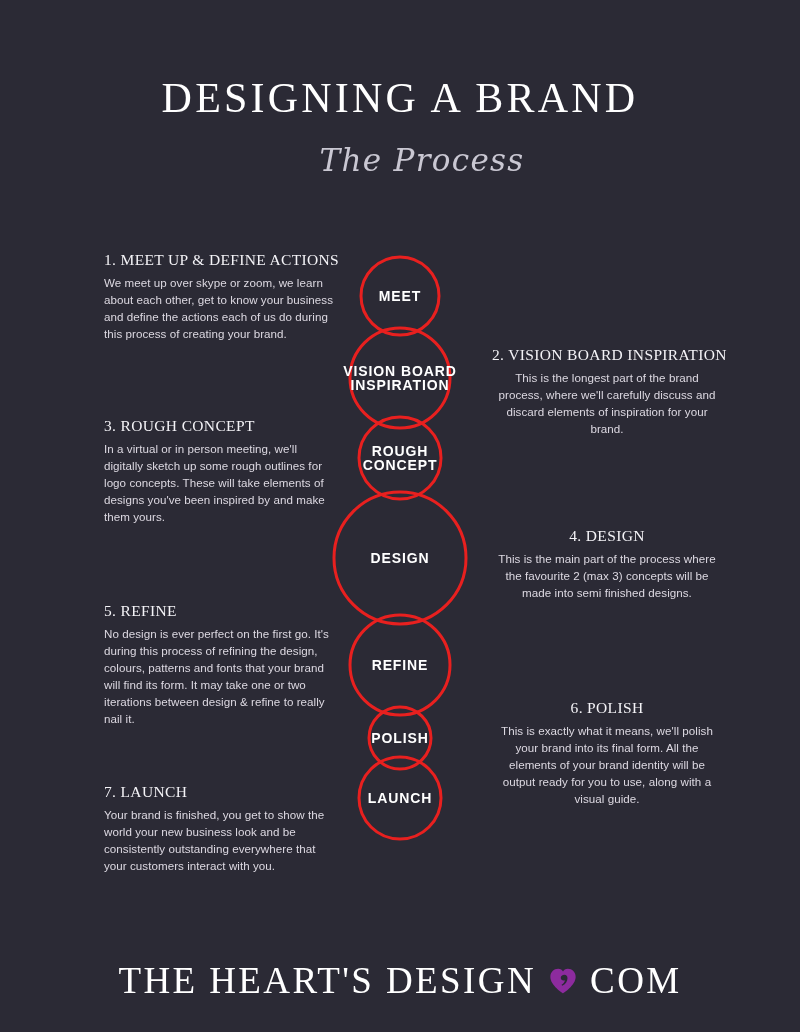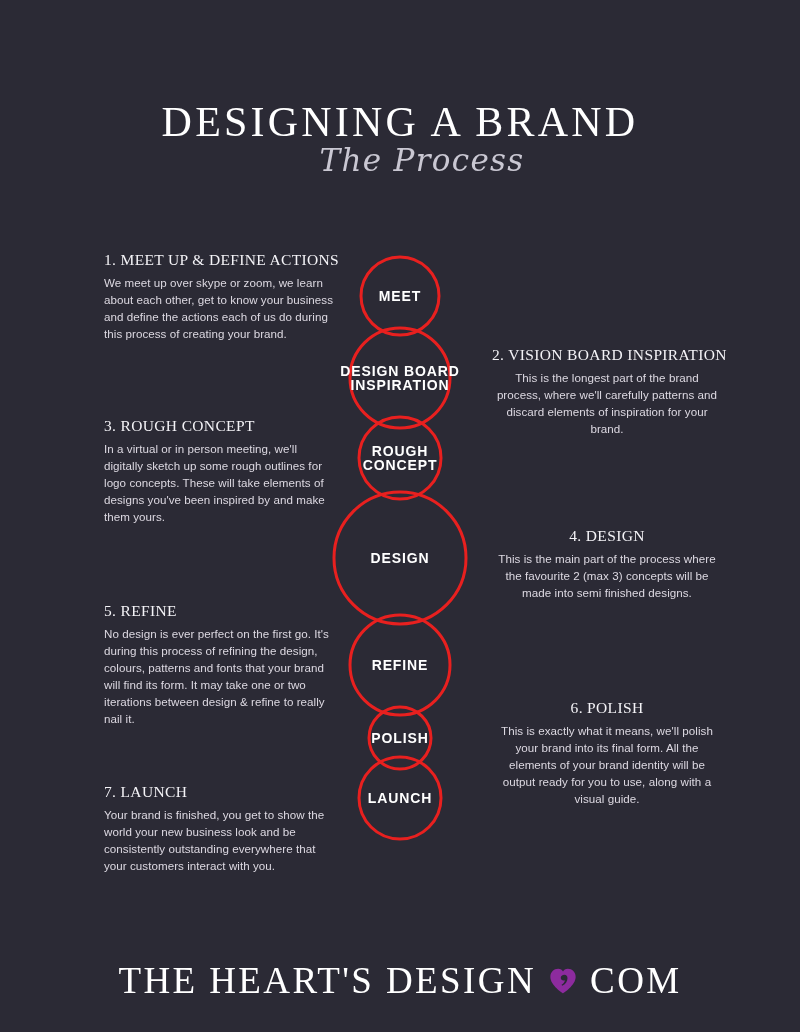--- a/index.html
+++ b/index.html
@@ -25,21 +25,20 @@
     top: 76px;
     left: 0;
     width: 800px;
     text-align: center;
     font-family: "Liberation Serif", serif;
     font-size: 42px;
     letter-spacing: 3.2px;
     color: #ffffff;
     font-weight: 400;
     line-height: 1.05;
-    margin-top: 24px;
   }
 
   .hdr-sub {
     position: absolute;
     top: 142px;
     left: 0;
     width: 800px;
     text-align: center;
     font-family: "DejaVu Serif", serif;
     font-style: italic;
@@ -126,21 +125,21 @@
   <div class="hdr-title">DESIGNING A BRAND</div>
   <div class="hdr-sub">The Process</div>
 
   <div class="step left" style="top:251px">
     <div class="step-head">1. MEET UP &amp; DEFINE ACTIONS</div>
     <div class="step-body">We meet up over skype or zoom, we learn about each other, get to know your business and define the actions each of us do during this process of creating your brand.</div>
   </div>
 
   <div class="step right" style="top:346px">
     <div class="step-head">2. VISION BOARD INSPIRATION</div>
-    <div class="step-body">This is the longest part of the brand process, where we'll carefully patterns and discard elements of inspiration for your brand.</div>
+    <div class="step-body">This is the longest part of the brand process, where we'll carefully discuss and discard elements of inspiration for your brand.</div>
   </div>
 
   <div class="step left" style="top:417px">
     <div class="step-head">3. ROUGH CONCEPT</div>
     <div class="step-body">In a virtual or in person meeting, we'll digitally sketch up some rough outlines for logo concepts.  These will take elements of designs you've been inspired by and make them yours.</div>
   </div>
 
   <div class="step right" style="top:527px">
     <div class="step-head">4. DESIGN</div>
     <div class="step-body">This is the main part of the process where the  favourite 2 (max 3) concepts will be made into semi finished designs.</div>
@@ -166,21 +165,21 @@
       <circle cx="400" cy="378" r="50" fill="none" stroke="#e8201f" stroke-width="3"></circle>
       <circle cx="400" cy="458" r="41" fill="none" stroke="#e8201f" stroke-width="3"></circle>
       <circle cx="400" cy="558" r="66" fill="none" stroke="#e8201f" stroke-width="3"></circle>
       <circle cx="400" cy="665" r="50" fill="none" stroke="#e8201f" stroke-width="3"></circle>
       <circle cx="400" cy="738" r="31" fill="none" stroke="#e8201f" stroke-width="3"></circle>
       <circle cx="400" cy="798" r="41" fill="none" stroke="#e8201f" stroke-width="3"></circle>
     </svg>
 
   <div id="node-labels">
       <div class="node-label" style="left: 400px; top: 296px;">MEET</div>
-      <div class="node-label" style="left: 400px; top: 378px;">DESIGN BOARD
+      <div class="node-label" style="left: 400px; top: 378px;">VISION BOARD
 INSPIRATION</div>
       <div class="node-label" style="left: 400px; top: 458px;">ROUGH
 CONCEPT</div>
       <div class="node-label" style="left: 400px; top: 558px;">DESIGN</div>
       <div class="node-label" style="left: 400px; top: 665px;">REFINE</div>
       <div class="node-label" style="left: 400px; top: 738px;">POLISH</div>
       <div class="node-label" style="left: 400px; top: 798px;">LAUNCH</div>
     </div>
 
   <div class="footer">

